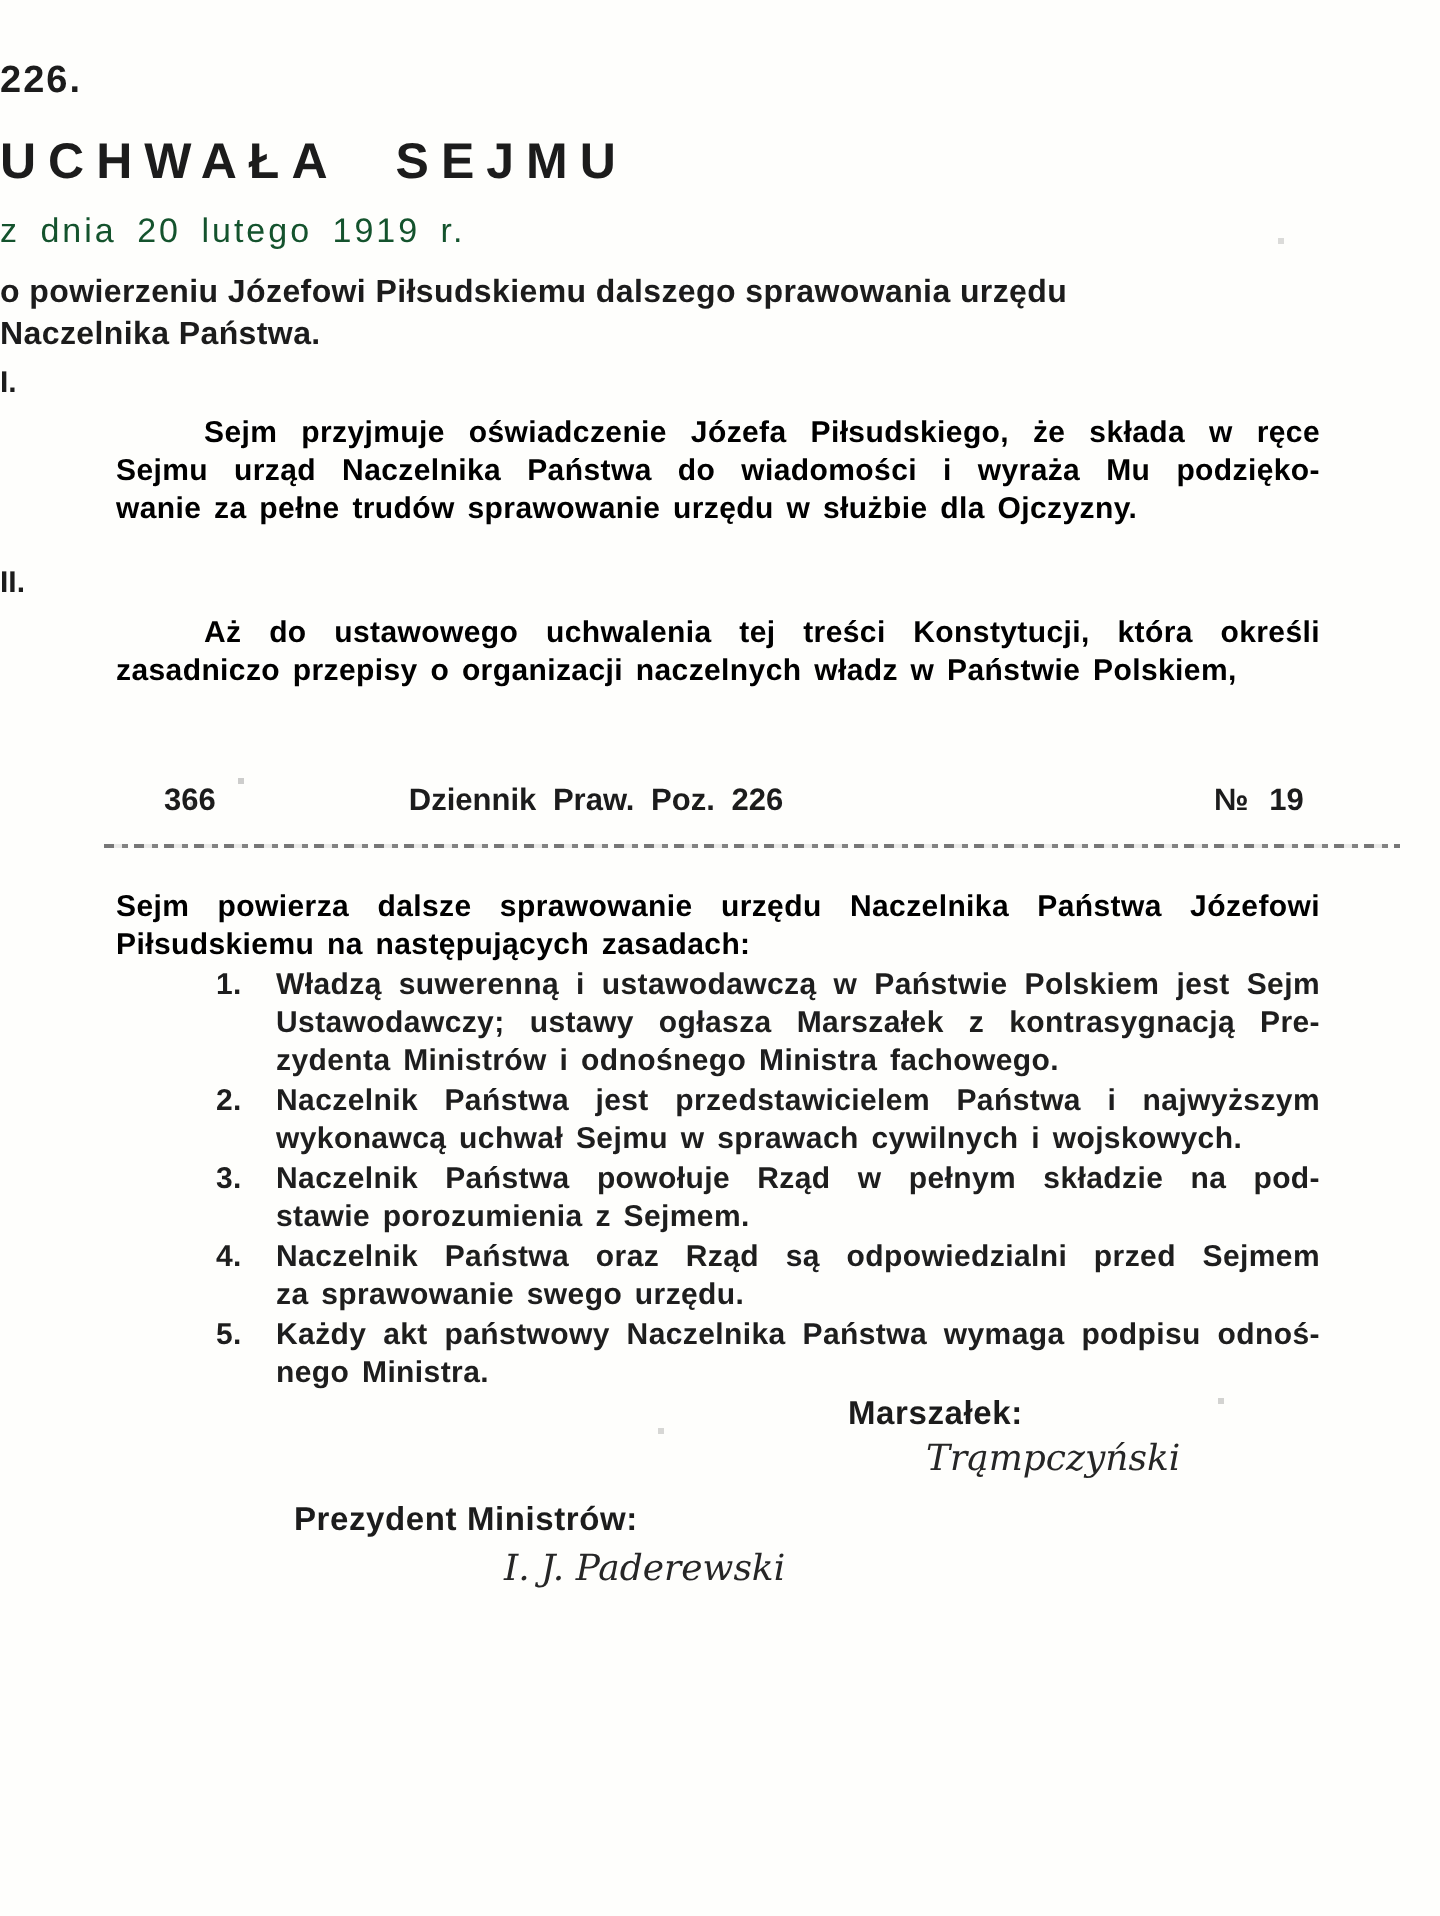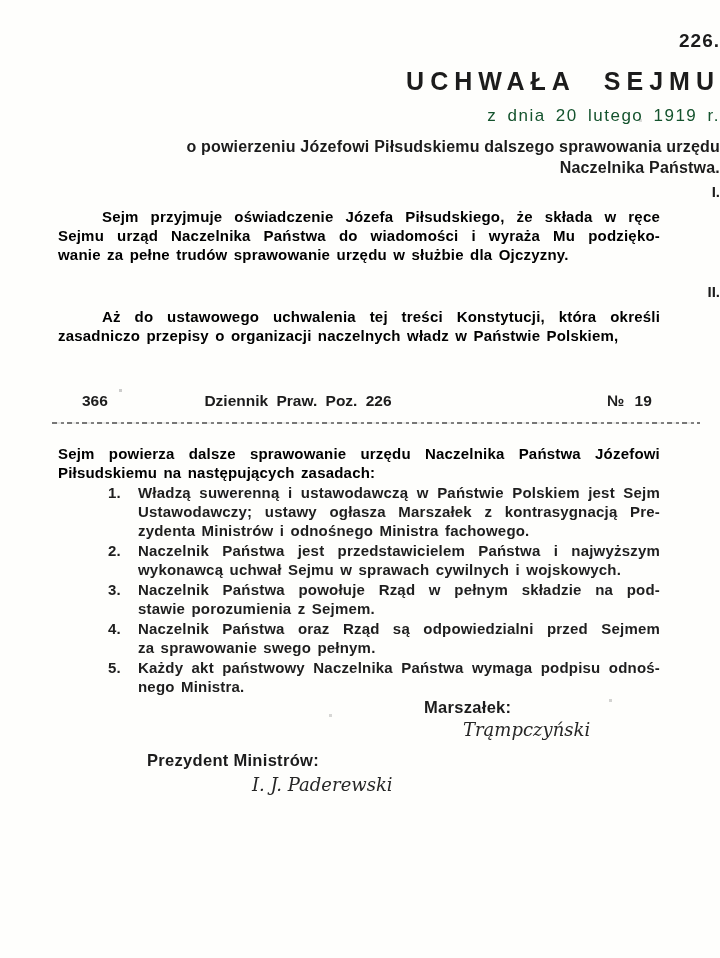--- a/index.html
+++ b/index.html
@@ -8,21 +8,21 @@
     width: 720px;
     height: 958px;
     margin: 0 auto;
     background: #fefefc;
     overflow: hidden;
     color: #1c1c1c;
     font-family: "Liberation Sans", "DejaVu Sans", sans-serif;
     -webkit-font-smoothing: antialiased;
   }
   .abs { position: absolute; }
-  .ctr { left: 0; width: 720px; text-align: right; }
+  .ctr { left: 0; width: 720px; text-align: left; }
 
   .doc-number { top: 30px; font-size: 19px; font-weight: 700; letter-spacing: 1px; }
   .doc-title  { top: 67px; font-size: 25px; font-weight: 700; letter-spacing: 6px; word-spacing: 16px; }
   .doc-date   { top: 106px; font-size: 17px; font-weight: 400; letter-spacing: 1.5px; word-spacing: 4px; color: #14532d; }
   .doc-subject { top: 136px; font-size: 16px; font-weight: 700; line-height: 21px; letter-spacing: .2px; }
 
   .sec-head { font-size: 15px; font-weight: 700; }
   .sec1-head { top: 183px; }
   .sec2-head { top: 283px; }
 
@@ -142,21 +142,21 @@
     <div class="li-text">
       <div class="jl">Naczelnik Państwa powołuje Rząd w pełnym składzie na pod-</div>
       <div>stawie porozumienia z Sejmem.</div>
     </div>
   </div>
 
   <div class="abs list-item it4">
     <span class="li-num">4.</span>
     <div class="li-text">
       <div class="jl">Naczelnik Państwa oraz Rząd są odpowiedzialni przed Sejmem</div>
-      <div>za sprawowanie swego pełnym.</div>
+      <div>za sprawowanie swego urzędu.</div>
     </div>
   </div>
 
   <div class="abs list-item it5">
     <span class="li-num">5.</span>
     <div class="li-text">
       <div class="jl">Każdy akt państwowy Naczelnika Państwa wymaga podpisu odnoś-</div>
       <div>nego Ministra.</div>
     </div>
   </div>

